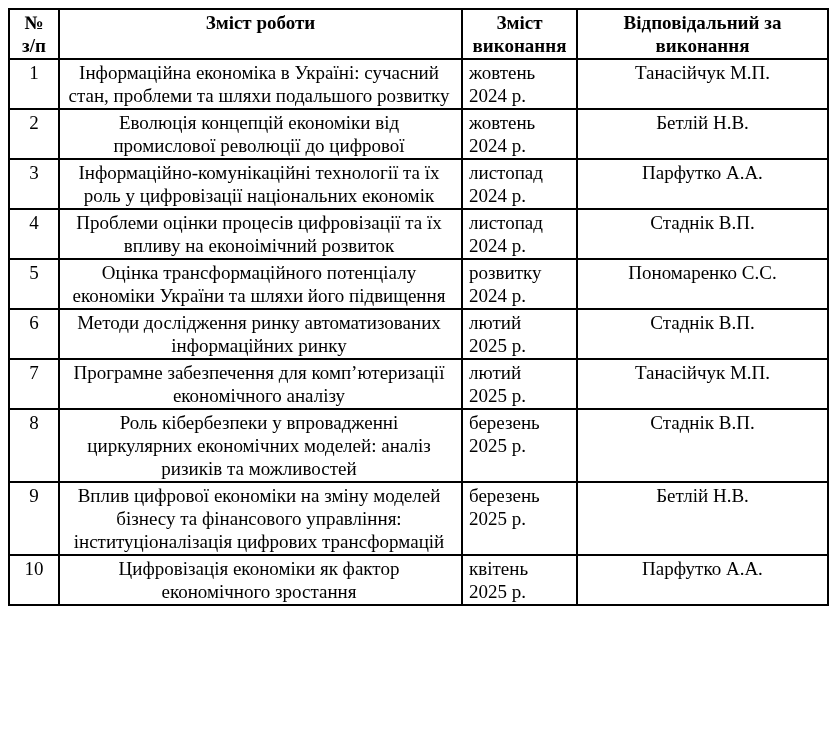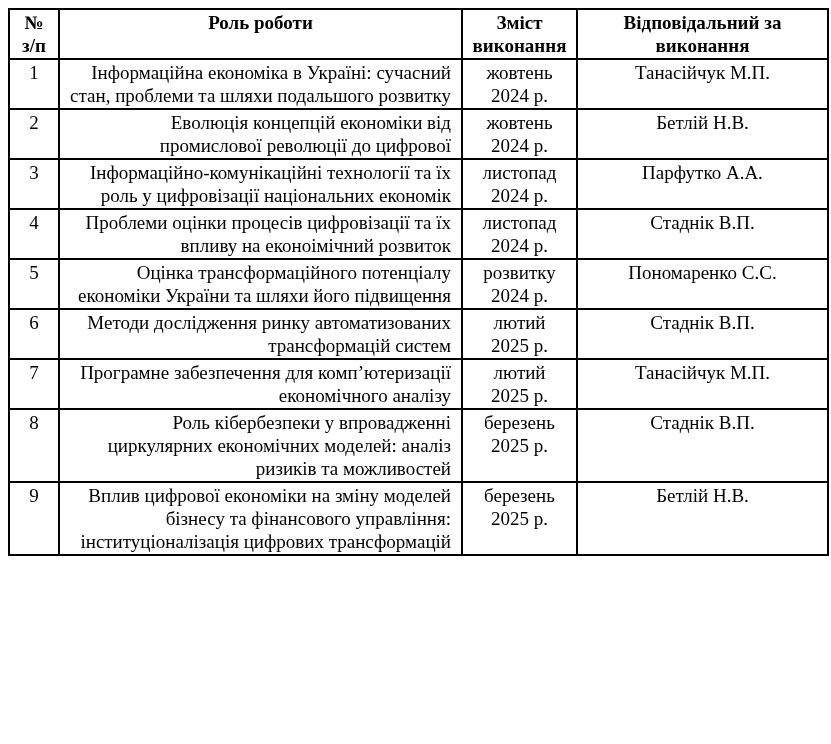--- a/index.html
+++ b/index.html
@@ -30,25 +30,24 @@
   th {
     font-weight: bold;
     text-align: center;
     padding: 1px 2px;
   }
   td.col-num {
     text-align: center;
     padding-top: 1px;
   }
   td.col-content {
-    text-align: right;
+    text-align: center;
     padding: 1px 10px 1px 7px;
   }
   td.col-term {
-    text-align: center;
     padding: 1px 6px;
   }
   td.col-resp {
     text-align: center;
     padding: 1px 0;
   }
   .hline2:empty { display: none; }
 </style>
 </head>
 <body>
@@ -60,21 +59,21 @@
     <col style="width:115px">
     <col style="width:251px">
   </colgroup>
   <thead>
     <tr>
       <th>
         <div class="hline1">№</div>
         <div class="hline2">з/п</div>
       </th>
       <th>
-        <div class="hline1">Роль роботи</div>
+        <div class="hline1">Зміст роботи</div>
 
       </th>
       <th>
         <div class="hline1">Зміст</div>
         <div class="hline2">виконання</div>
       </th>
       <th>
         <div class="hline1">Відповідальний за</div>
         <div class="hline2">виконання</div>
       </th>
@@ -121,21 +120,21 @@
         <td class="col-num">5</td>
         <td class="col-content">Оцінка трансформаційного потенціалу економіки України та шляхи його підвищення</td>
         <td class="col-term">
           <div>розвитку</div>
           <div>2024 р.</div>
         </td>
         <td class="col-resp">Пономаренко С.С.</td>
       </tr>
       <tr>
         <td class="col-num">6</td>
-        <td class="col-content">Методи дослідження ринку автоматизованих трансформацій систем</td>
+        <td class="col-content">Методи дослідження ринку автоматизованих інформаційних ринку</td>
         <td class="col-term">
           <div>лютий</div>
           <div>2025 р.</div>
         </td>
         <td class="col-resp">Стаднік В.П.</td>
       </tr>
       <tr>
         <td class="col-num">7</td>
         <td class="col-content">Програмне забезпечення для комп’ютеризації економічного аналізу</td>
         <td class="col-term">
@@ -155,14 +154,23 @@
       </tr>
       <tr>
         <td class="col-num">9</td>
         <td class="col-content">Вплив цифрової економіки на зміну моделей бізнесу та фінансового управління: інституціоналізація цифрових трансформацій</td>
         <td class="col-term">
           <div>березень</div>
           <div>2025 р.</div>
         </td>
         <td class="col-resp">Бетлій Н.В.</td>
       </tr>
+      <tr>
+        <td class="col-num">10</td>
+        <td class="col-content">Цифровізація економіки як фактор економічного зростання</td>
+        <td class="col-term">
+          <div>квітень</div>
+          <div>2025 р.</div>
+        </td>
+        <td class="col-resp">Парфутко А.А.</td>
+      </tr>
     </tbody>
 </table>
 
 </body></html>

